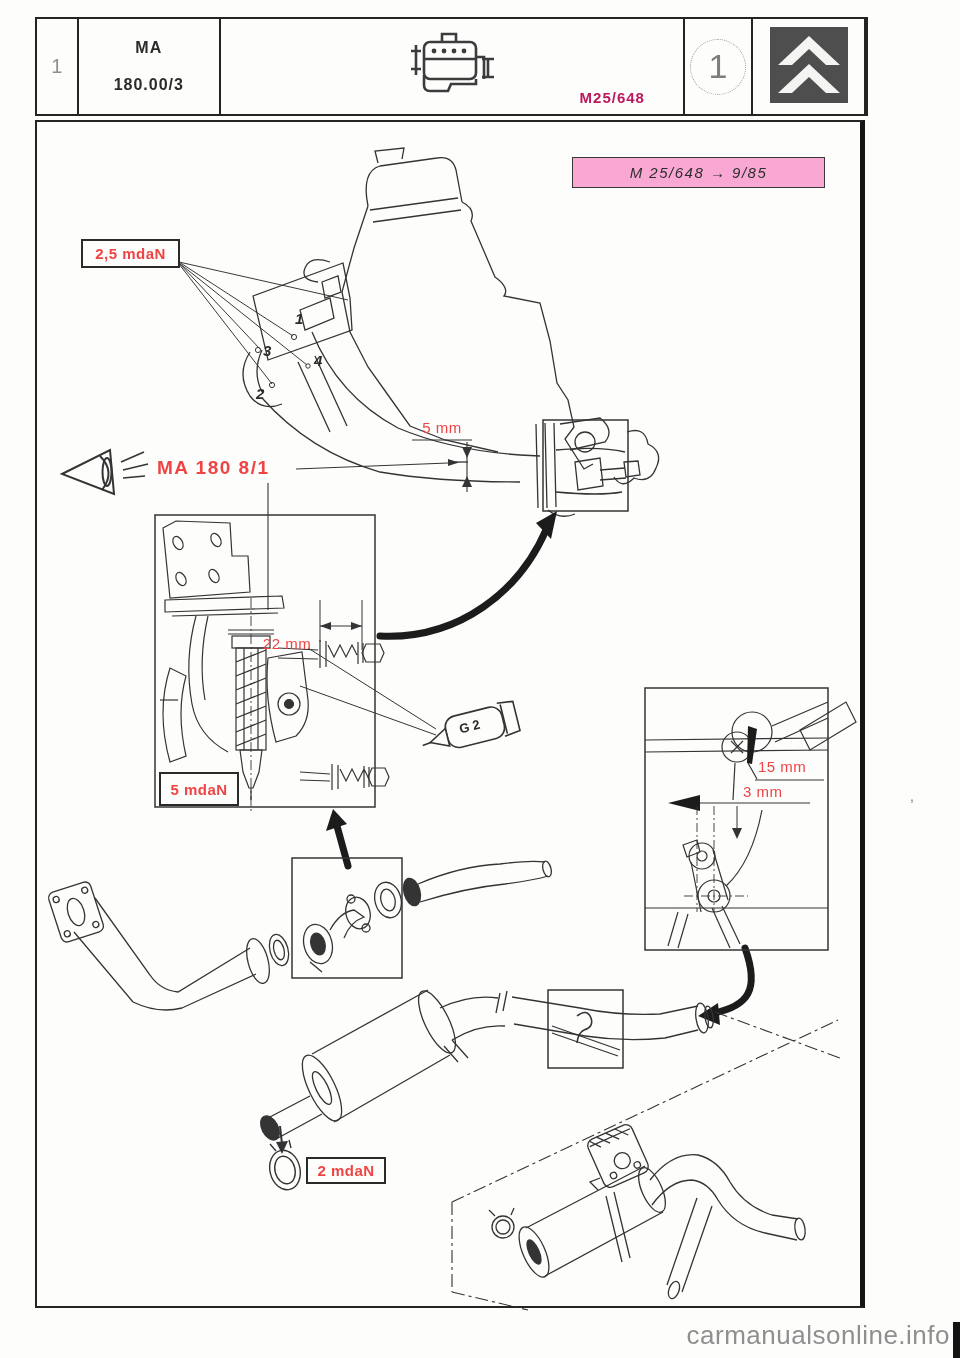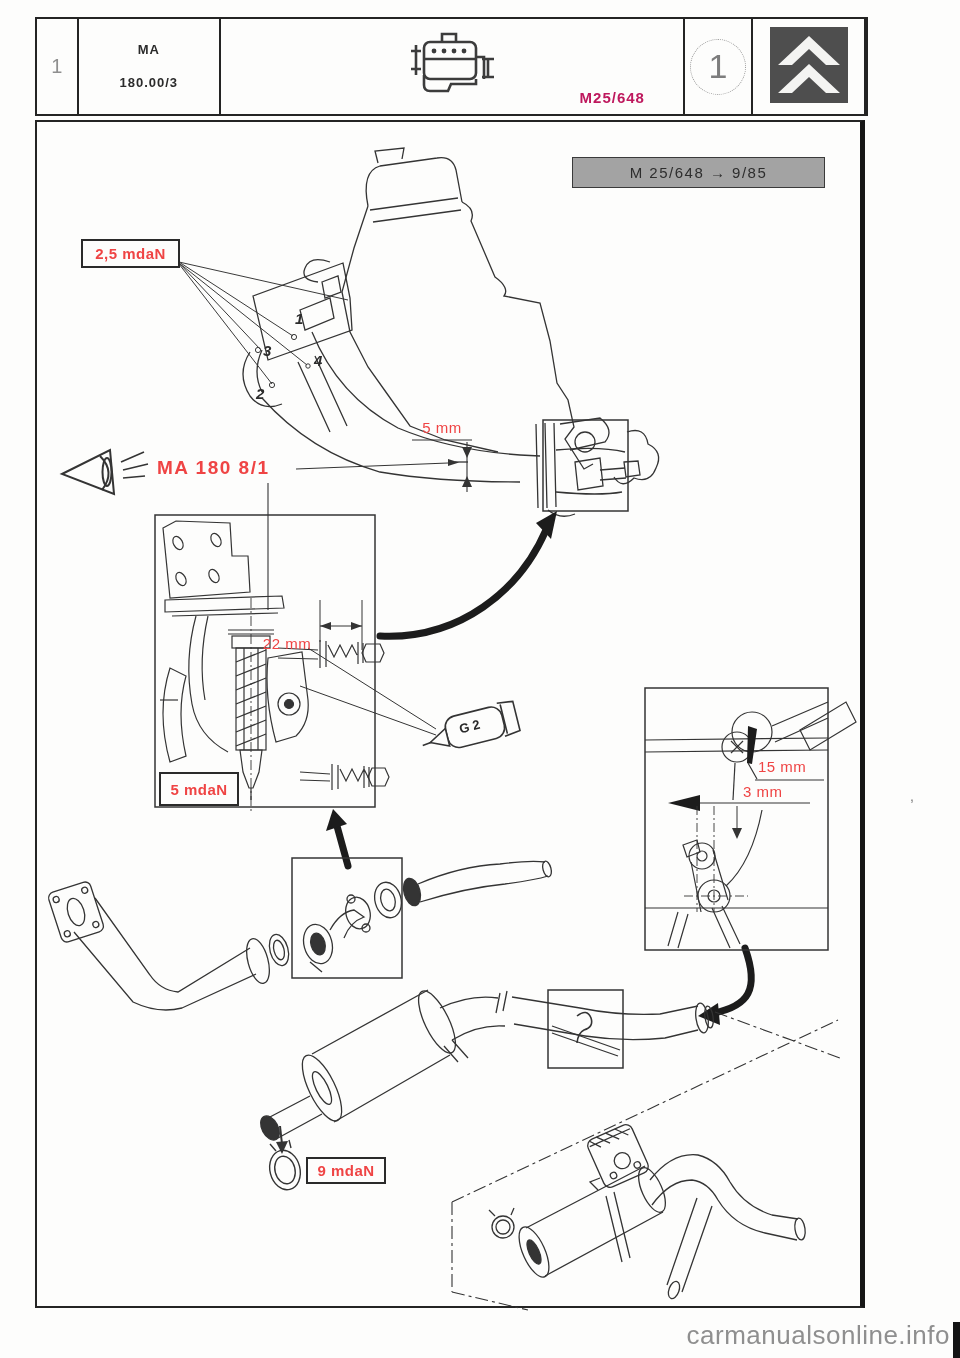--- a/index.html
+++ b/index.html
@@ -4,43 +4,43 @@
 <style>
   html,body{margin:0;padding:0;background:#ffffff;}
   .page{position:relative;width:960px;height:1358px;background:#fdfdfc;
         font-family:"Liberation Sans","DejaVu Sans",sans-serif;color:#222;overflow:hidden;}
 
   
   .hdr{position:absolute;left:35px;top:17px;width:833px;height:99px;
        border:2px solid #242424;display:flex;background:#fdfdfc;box-sizing:border-box;}
   .hdr .cell{border-right:2px solid #242424;display:flex;align-items:center;justify-content:center;box-sizing:border-box;}
   .c-pageidx{width:42px;color:#8f8f8f;font-size:20px;}
-  .c-code{width:144px;flex-direction:column;font-weight:bold;font-size:13px;letter-spacing:1px;line-height:1.35;color:#2b2b2b;gap:15px;}
+  .c-code{width:144px;flex-direction:column;font-weight:bold;font-size:16px;letter-spacing:1px;line-height:1.35;color:#2b2b2b;gap:15px;}
   .c-main{width:469px;position:relative;}
   .c-circle{width:69px;}
   .c-logo{width:114px;border-right:none;}
   .modelref{position:absolute;right:38px;bottom:8px;font-weight:bold;font-size:15px;letter-spacing:1px;color:#be185d;}
   .circ{width:54px;height:54px;border:1px dotted #9a9a9a;border-radius:50%;
         display:flex;align-items:center;justify-content:center;color:#7d7d7d;font-size:34px;}
 
   
   .frame{position:absolute;left:35px;top:120px;width:830px;height:1188px;
          border:2px solid #242424;border-right:5px solid #161616;background:#fdfdfc;box-sizing:border-box;}
 
   svg.art{position:absolute;left:0;top:0;}
 
   
   .lbl{position:absolute;white-space:nowrap;color:#ef4444;}
   .boxed{border:2px solid #2a2a2a;background:#fdfdfc;display:flex;align-items:center;justify-content:center;
          font-weight:bold;font-size:15px;letter-spacing:0.5px;box-sizing:border-box;}
   .dim{font-size:15px;letter-spacing:0.5px;}
   .callout{font-style:italic;font-weight:bold;font-size:15px;color:#2c2c2c;}
   .method{font-weight:bold;font-size:19px;letter-spacing:1.5px;}
-  .revision{border:1.5px solid #3a3a3a;background:#a3a3a3;display:flex;align-items:center;justify-content:center;
-            font-size:15px;letter-spacing:1.5px;color:#2d2d2d;box-sizing:border-box;}
+  .revision{border:1.5px solid #3a3a3a;background:#f9a8d4;display:flex;align-items:center;justify-content:center;
+            font-size:15px;letter-spacing:1.5px;color:#2d2d2d;box-sizing:border-box;font-style:italic;}
   .g2{font-size:13px;font-weight:bold;transform:rotate(-14deg);color:#2a2a2a;}
   .stray{font-size:14px;color:#777;}
   .watermark{position:absolute;left:658px;top:1320px;width:292px;text-align:right;
              font-size:26px;color:#8f8f8f;letter-spacing:0.5px;}
   .edge-strip{position:absolute;left:953px;top:1322px;width:7px;height:36px;background:#141414;}
 </style>
 </head>
 <body>
 
 <div class="page">
@@ -334,19 +334,19 @@
 
   <div class="lbl dim" style="left:254px;top:604px;width:66px;text-align:center;margin-top:31px;">22 mm</div>
 
   <div class="lbl boxed" style="left:159px;top:772px;width:80px;height:34px;">5 mdaN</div>
 
   <div class="lbl g2" style="left:459px;top:719px;">G 2</div>
 
   <div class="lbl dim" style="left:758px;top:758px;">15 mm</div>
   <div class="lbl dim" style="left:743px;top:783px;">3 mm</div>
 
-  <div class="lbl boxed" style="left:306px;top:1157px;width:80px;height:27px;">9 mdaN</div>
+  <div class="lbl boxed" style="left:306px;top:1157px;width:80px;height:27px;">2 mdaN</div>
 
   <div class="lbl stray" style="left:910px;top:788px;">,</div>
 
   <div class="watermark">carmanualsonline.info</div>
   <div class="edge-strip"></div>
 </div>
 
 </body></html>

